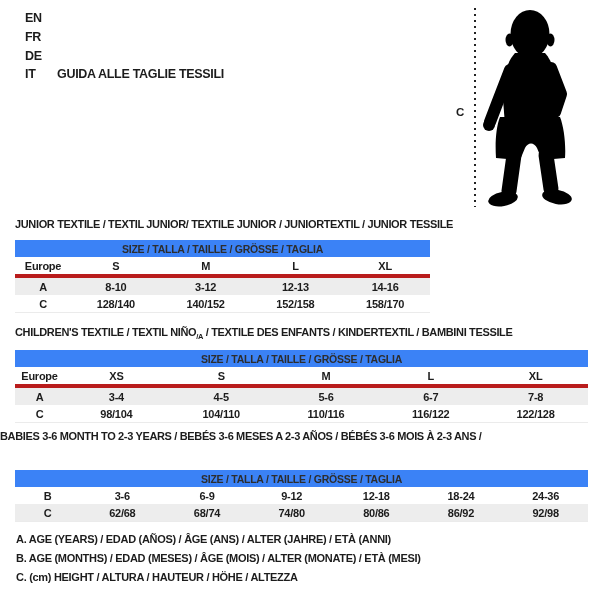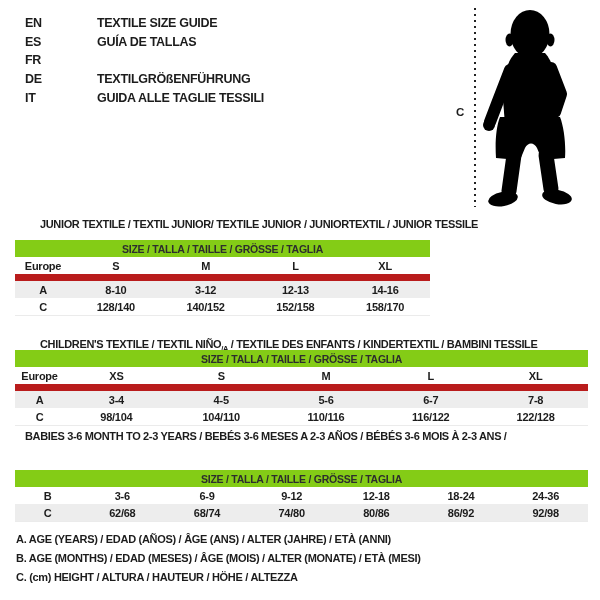--- a/index.html
+++ b/index.html
@@ -4,73 +4,67 @@
 <style>
   html,body{margin:0;padding:0;}
   body{
     width:600px;height:600px;background:#ffffff;position:relative;overflow:hidden;
     font-family:"Liberation Sans",sans-serif;color:#1c1c1c;
   }
   .abs{position:absolute;}
 
   
   .lang-list{left:25px;top:11px;}
-  .lang-row{display:flex;height:18.8px;align-items:flex-end;gap:40px;}
+  .lang-row{display:flex;height:18.8px;align-items:flex-start;}
   .lang-code{width:32px;font-weight:700;font-size:12.5px;letter-spacing:-0.3px;}
   .lang-title{font-weight:700;font-size:12.5px;letter-spacing:-0.3px;white-space:nowrap;}
 
   
   .dotted-line{left:474px;top:8px;width:2px;height:199px;
     background:repeating-linear-gradient(to bottom,#222 0 2.5px,transparent 2.5px 6px);}
   .figure-label{left:456px;top:106px;font-size:11.5px;font-weight:700;}
   .baby-svg{left:481px;top:5px;}
 
   
-  .section-heading{font-size:11px;font-weight:700;letter-spacing:-0.35px;white-space:nowrap;line-height:13px;margin-left:25px;}
+  .section-heading{font-size:11px;font-weight:700;letter-spacing:-0.35px;white-space:nowrap;line-height:13px;}
   .sub-part{font-size:7.5px;position:relative;top:2.5px;}
 
   
   table.sg-table{border-collapse:collapse;table-layout:fixed;font-size:11px;font-weight:700;
     letter-spacing:-0.25px;border-bottom:1px solid #ebebeb;}
   table.sg-table td{height:17px;text-align:center;padding:0;white-space:nowrap;overflow:hidden;}
-  td.sizebar-cell{background:#84cc16;font-size:10.5px;text-align:left;padding-left:5px;
+  td.sizebar-cell{background:#3b82f6;font-size:10.5px;text-align:left;padding-left:5px;
     color:#2d2d2d;height:15px;}
   td.rowlabel{text-align:left;padding-left:5px;}
-  tr.hairline td{border-bottom:7px solid #b91c1c;}
+  tr.hairline td{border-bottom:4px solid #b91c1c;}
   tr.alt td{background:#ededed;}
 
   .t-junior{left:15px;top:240px;width:415px;}
   .t-children{left:15px;top:350px;width:573px;}
   .t-babies{left:15px;top:470px;width:573px;}
 
   .h-junior{left:15px;top:218px;}
-  .h-children{left:15px;top:338px;}
+  .h-children{left:15px;top:326px;}
   .h-babies{left:0;top:427px;line-height:19px;}
 
   
   .notes{left:16px;top:530px;line-height:19px;font-size:11px;font-weight:700;letter-spacing:-0.3px;white-space:nowrap;}
 </style>
 </head>
 <body>
 
 <div class="abs lang-list">
   <div class="lang-row">
     <span class="lang-code">EN</span>
-    <span class="lang-title">TEXTILE SIZE GUIDE</span>
-  </div>
-  <div class="lang-row">
-    <span class="lang-code">ES</span>
-    <span class="lang-title">GUÍA DE TALLAS</span>
   </div>
   <div class="lang-row">
     <span class="lang-code">FR</span>
   </div>
   <div class="lang-row">
     <span class="lang-code">DE</span>
-    <span class="lang-title">TEXTILGRÖßENFÜHRUNG</span>
   </div>
   <div class="lang-row">
     <span class="lang-code">IT</span>
     <span class="lang-title">GUIDA ALLE TAGLIE TESSILI</span>
   </div>
 </div>
 
 <span class="abs figure-label">C</span>
 <div class="abs dotted-line"></div>
 <svg class="abs baby-svg" width="114" height="206" viewBox="0 0 114 206" xmlns="http://www.w3.org/2000/svg">

